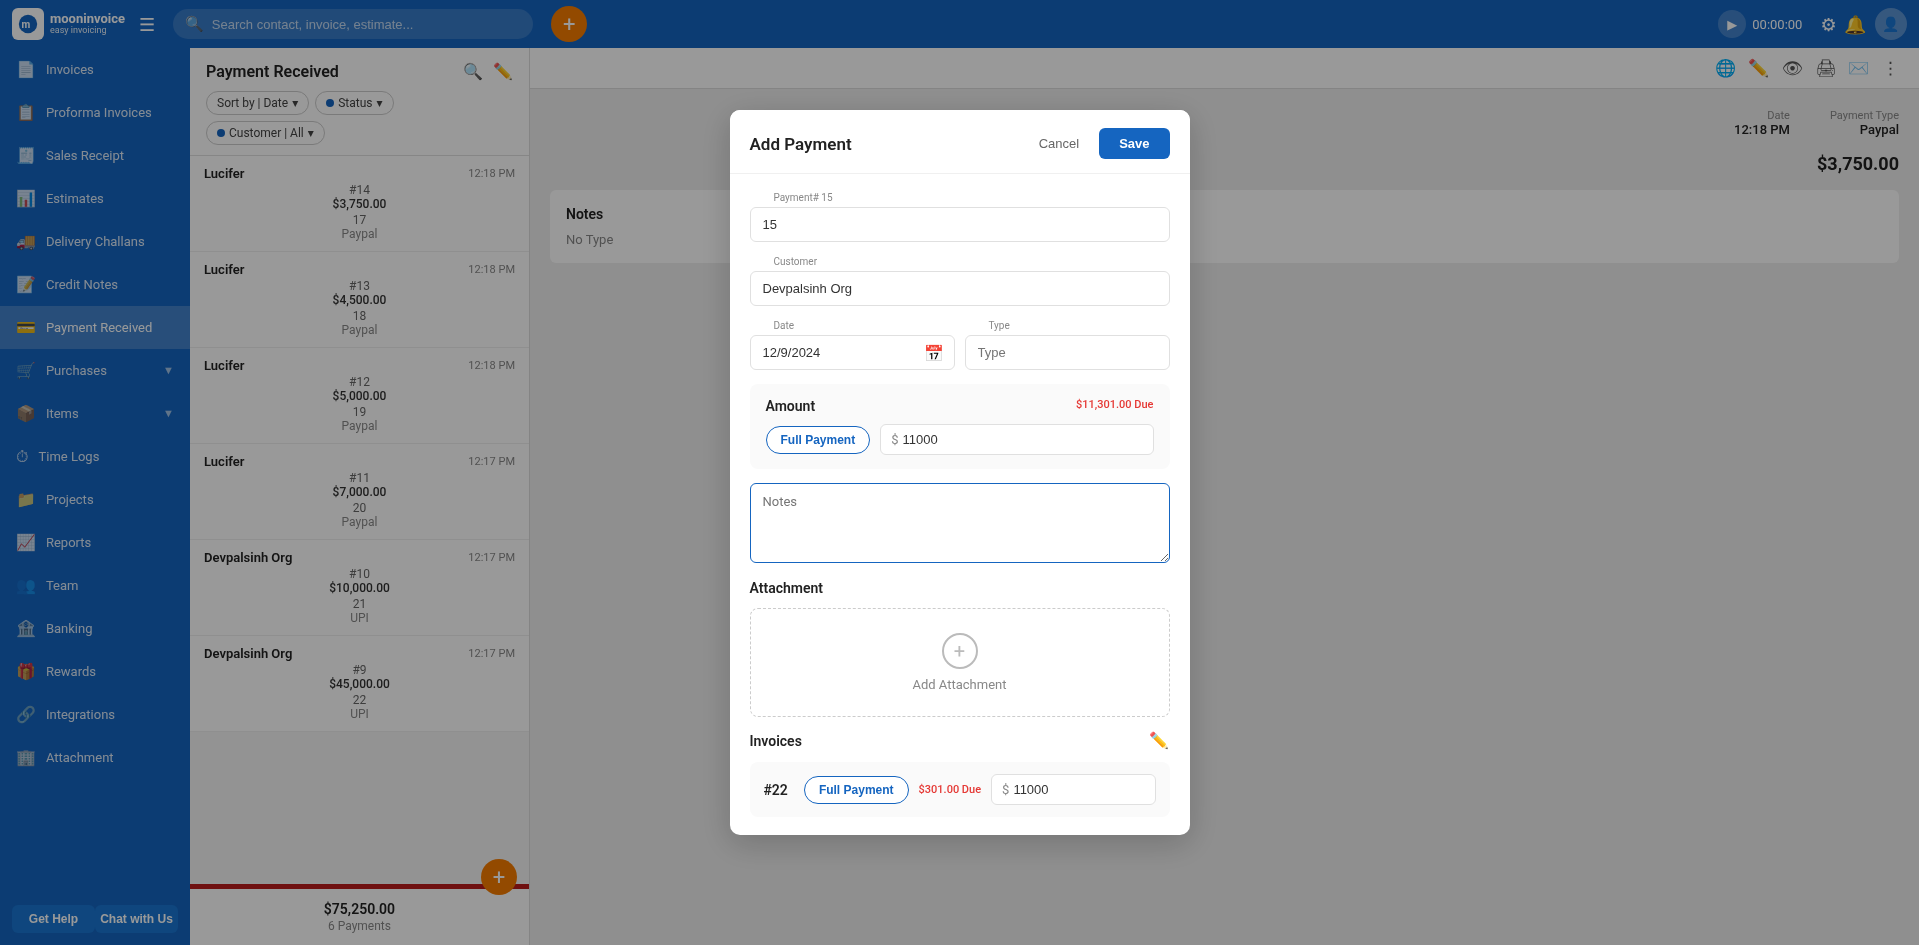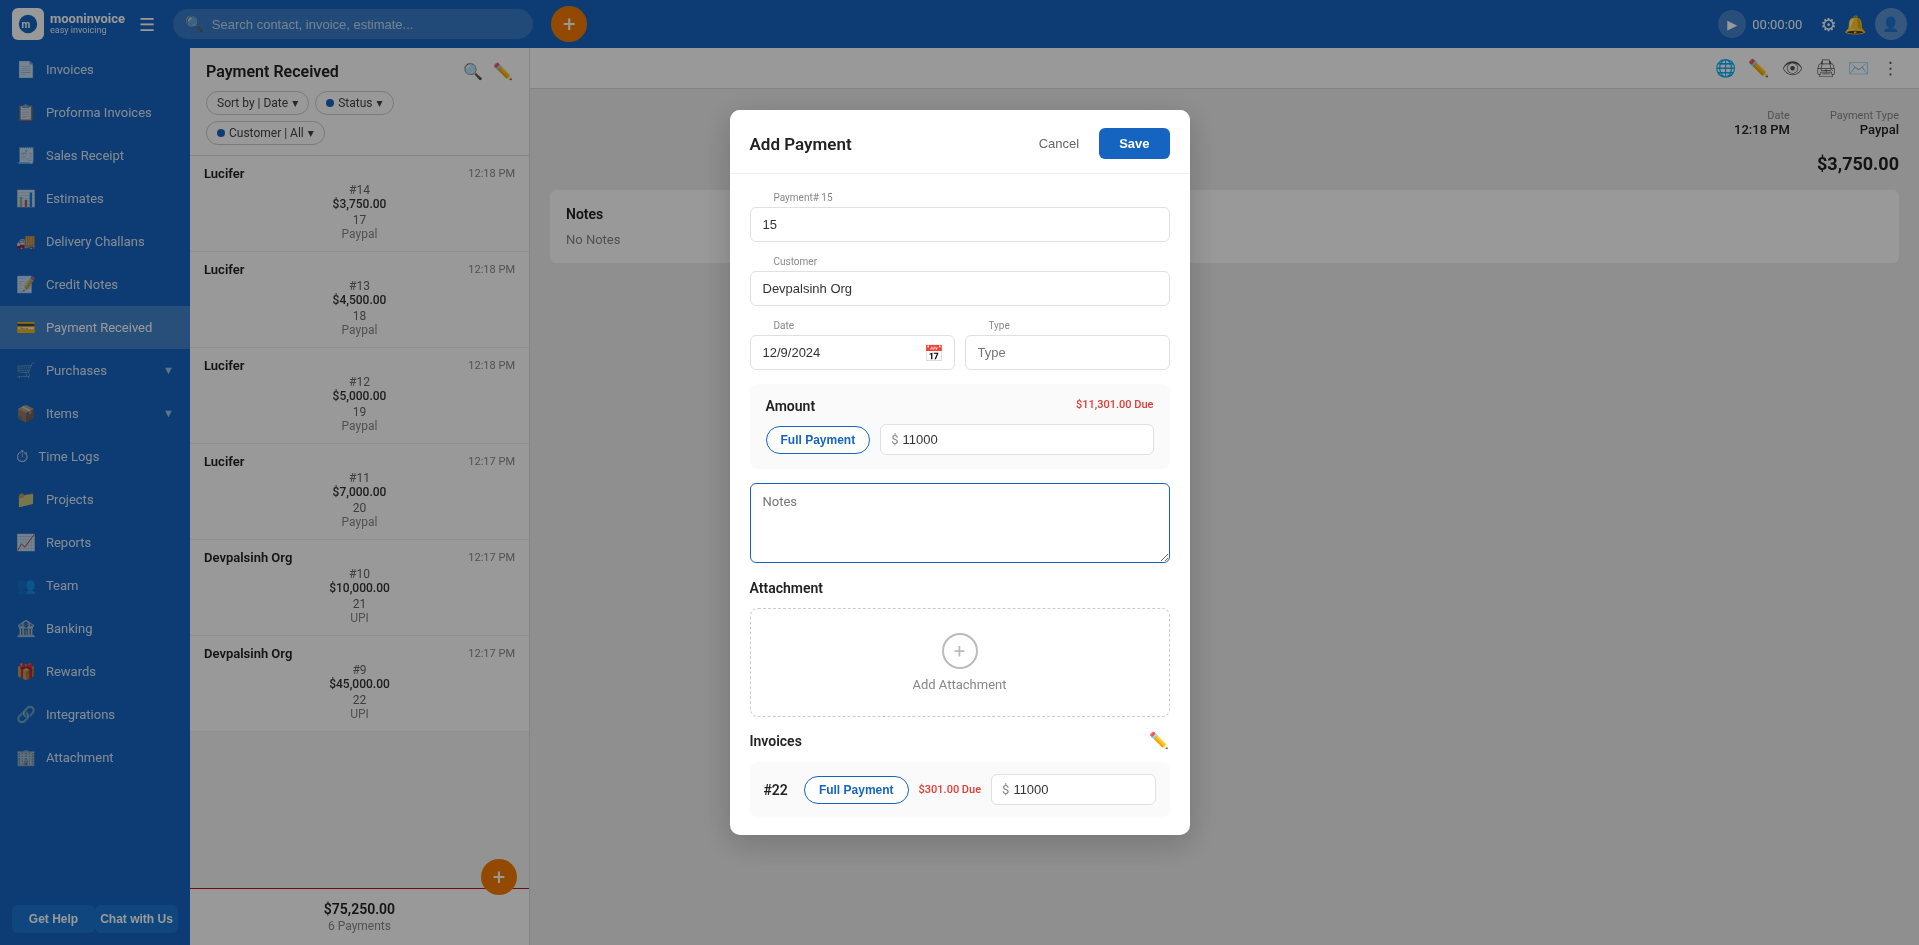--- a/index.html
+++ b/index.html
@@ -53,21 +53,21 @@
     .filter-chip-dot { width: 8px; height: 8px; border-radius: 50%; background: #1565c0; }
     .list-items { overflow-y: auto; flex: 1; }
     .list-item { background: white; border-bottom: 1px solid #eee; padding: 10px 14px; cursor: pointer; }
     .list-item-row1 { display: flex; justify-content: space-between; align-items: center; }
     .list-item-name { font-weight: 600; color: #222; font-size: 13px; }
     .list-item-time { font-size: 11px; color: #888; }
     .list-item-row2 { display: flex; justify-content: space-between; align-items: center; margin-top: 2px; flex-direction: column; }
     .list-item-id { font-size: 12px; color: #666; }
     .list-item-amount { font-size: 12px; color: #333; font-weight: 500; }
     .list-item-method { font-size: 12px; color: #888; }
-    .list-footer { background: white; border-top: 1px solid #b91c1c; padding: 12px 16px; text-align: center; }
+    .list-footer { background: white; border-top: 5px solid #b91c1c; padding: 12px 16px; text-align: center; }
     .list-footer-total { font-size: 14px; font-weight: 600; color: #222; }
     .list-footer-sub { font-size: 12px; color: #888; margin-top: 2px; }
     .list-panel-inner { position: relative; flex: 1; display: flex; flex-direction: column; overflow: hidden; }
 
     
     .detail-panel { flex: 1; background: #eeeeee; display: flex; flex-direction: column; overflow: hidden; }
     .detail-toolbar { background: white; padding: 10px 20px; display: flex; align-items: center; justify-content: flex-end; gap: 12px; border-bottom: 1px solid #ddd; }
     .detail-toolbar-icon { font-size: 17px; color: #555; cursor: pointer; }
     .detail-content { flex: 1; overflow-y: auto; padding: 20px; }
     .detail-info-row { display: flex; justify-content: flex-end; gap: 40px; margin-bottom: 16px; }
@@ -382,21 +382,21 @@
           <div class="detail-info-value">12:18 PM</div>
         </div>
         <div class="detail-info-item">
           <div class="detail-info-label">Payment Type</div>
           <div class="detail-info-value">Paypal</div>
         </div>
       </div>
       <div class="detail-amount">$3,750.00</div>
       <div class="detail-notes-box">
         <div class="detail-notes-title">Notes</div>
-        <div class="detail-notes-empty">No Notes</div>
+        <div class="detail-notes-empty">No Type</div>
       </div>
     </div>
   </div>
 
 </div>
 
 <div class="overlay">
   <div class="modal">
     <div class="modal-header">
       <span class="modal-title">Add Payment</span>

